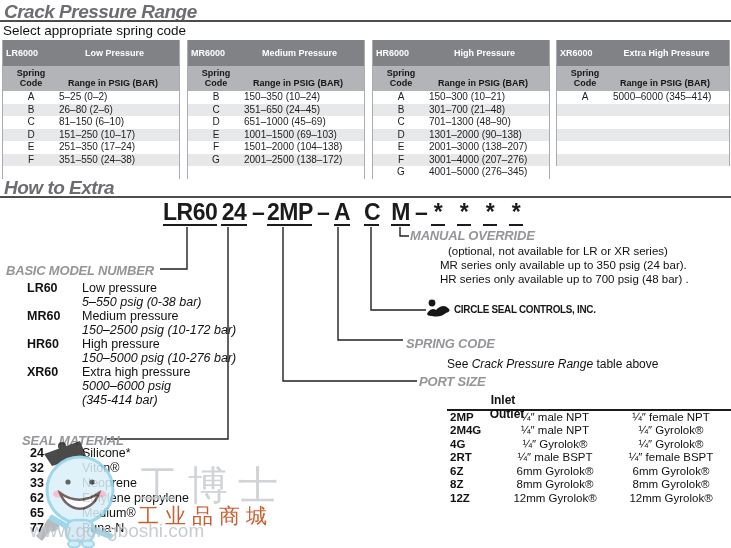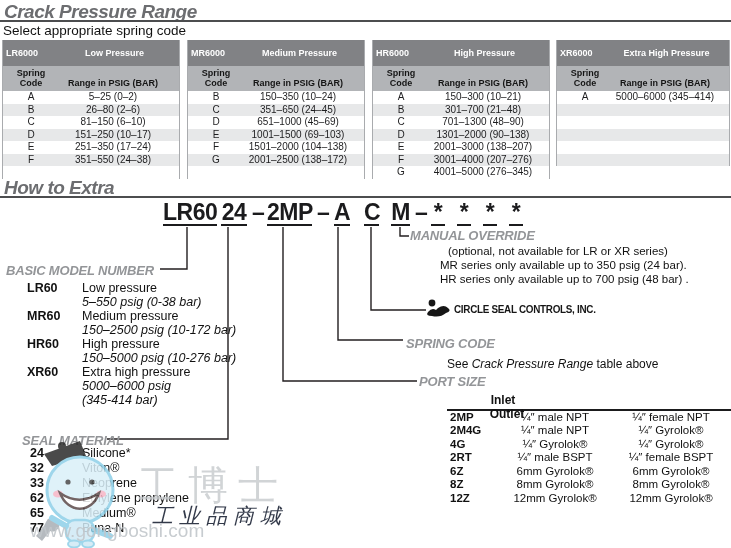--- a/index.html
+++ b/index.html
@@ -16,21 +16,21 @@
   .ptable{position:absolute;top:40px;width:178px;border-left:1px solid #a9abae;border-right:1px solid #a9abae;box-sizing:border-box;}
   .pt-h1{display:flex;height:26px;background:#818285;color:#fff;font-size:9px;font-weight:bold;align-items:center;}
   .pt-h1 .pt-model{width:52px;padding-left:3px;}
   .pt-h1 .pt-name{flex:1;text-align:center;padding-right:8px;}
   .pt-h2{display:flex;height:25px;background:#b2b4b7;color:#151515;font-size:9px;font-weight:bold;}
   .pt-h2 .pt-c1{width:56px;text-align:center;align-self:center;line-height:9.5px;padding:0 8px;box-sizing:border-box;}
   .pt-h2 .pt-c2{flex:1;text-align:center;align-self:flex-end;padding-bottom:3px;padding-right:12px;}
   .pt-row{display:flex;height:12.5px;line-height:12.5px;font-size:10px;}
   .pt-row:nth-of-type(even){background:#e7e8e9;}
   .pt-row .pt-c1{width:56px;text-align:center;}
-  .pt-row .pt-c2{flex:1;text-align:center;padding-right:12px;}
+  .pt-row .pt-c2{flex:1;padding-right:12px;}
 
   
   .seg{position:absolute;top:201px;height:23px;font-size:23px;font-weight:bold;
        text-align:center;letter-spacing:-0.5px;color:#1b1b1d;line-height:23px;}
   .seg.u{border-bottom:2.5px solid #1b1b1d;}
   .s0{left:163px;width:54px;} .s1{left:221px;width:26px;} .s2{left:252px;width:12px;}
   .s3{left:267px;width:45px;} .s4{left:317px;width:12px;} .s5{left:334px;width:16px;}
   .s6{left:364px;width:15px;} .s7{left:391px;width:19px;} .s8{left:415px;width:12px;}
   .s9{left:431px;width:14px;} .s10{left:457px;width:14px;} .s11{left:483px;width:14px;} .s12{left:509px;width:14px;}
 
@@ -69,21 +69,21 @@
   .bm-sub{font-style:italic;white-space:pre-line;}
 
   
   .sm-list{position:absolute;left:30px;top:446px;}
   .sm-item{display:flex;font-size:12.5px;line-height:15px;color:#111;}
   .sm-code{width:52px;font-weight:bold;}
 
   
   .wm{position:absolute;pointer-events:none;}
   .wm-big{left:138px;top:458px;font-size:40px;color:#c6cacd;letter-spacing:10px;opacity:0.8;}
-  .wm-mid{left:152px;top:502px;font-size:21px;color:#0f172a;letter-spacing:6px;opacity:0.85;font-style:italic;}
+  .wm-mid{left:138px;top:502px;font-size:21px;color:#c2410c;letter-spacing:6px;opacity:0.85;}
   .wm-url{left:30px;top:520px;font-size:19px;color:#c2c7cb;opacity:0.9;}
   #mascot{position:absolute;left:26px;top:438px;opacity:0.85;pointer-events:none;}
 </style>
 </head>
 <body>
 
 <div id="page">
 
   <div class="sec-title" style="top:1px;">Crack Pressure Range</div>
   <div class="sec-rule" style="top:20px;"></div>

